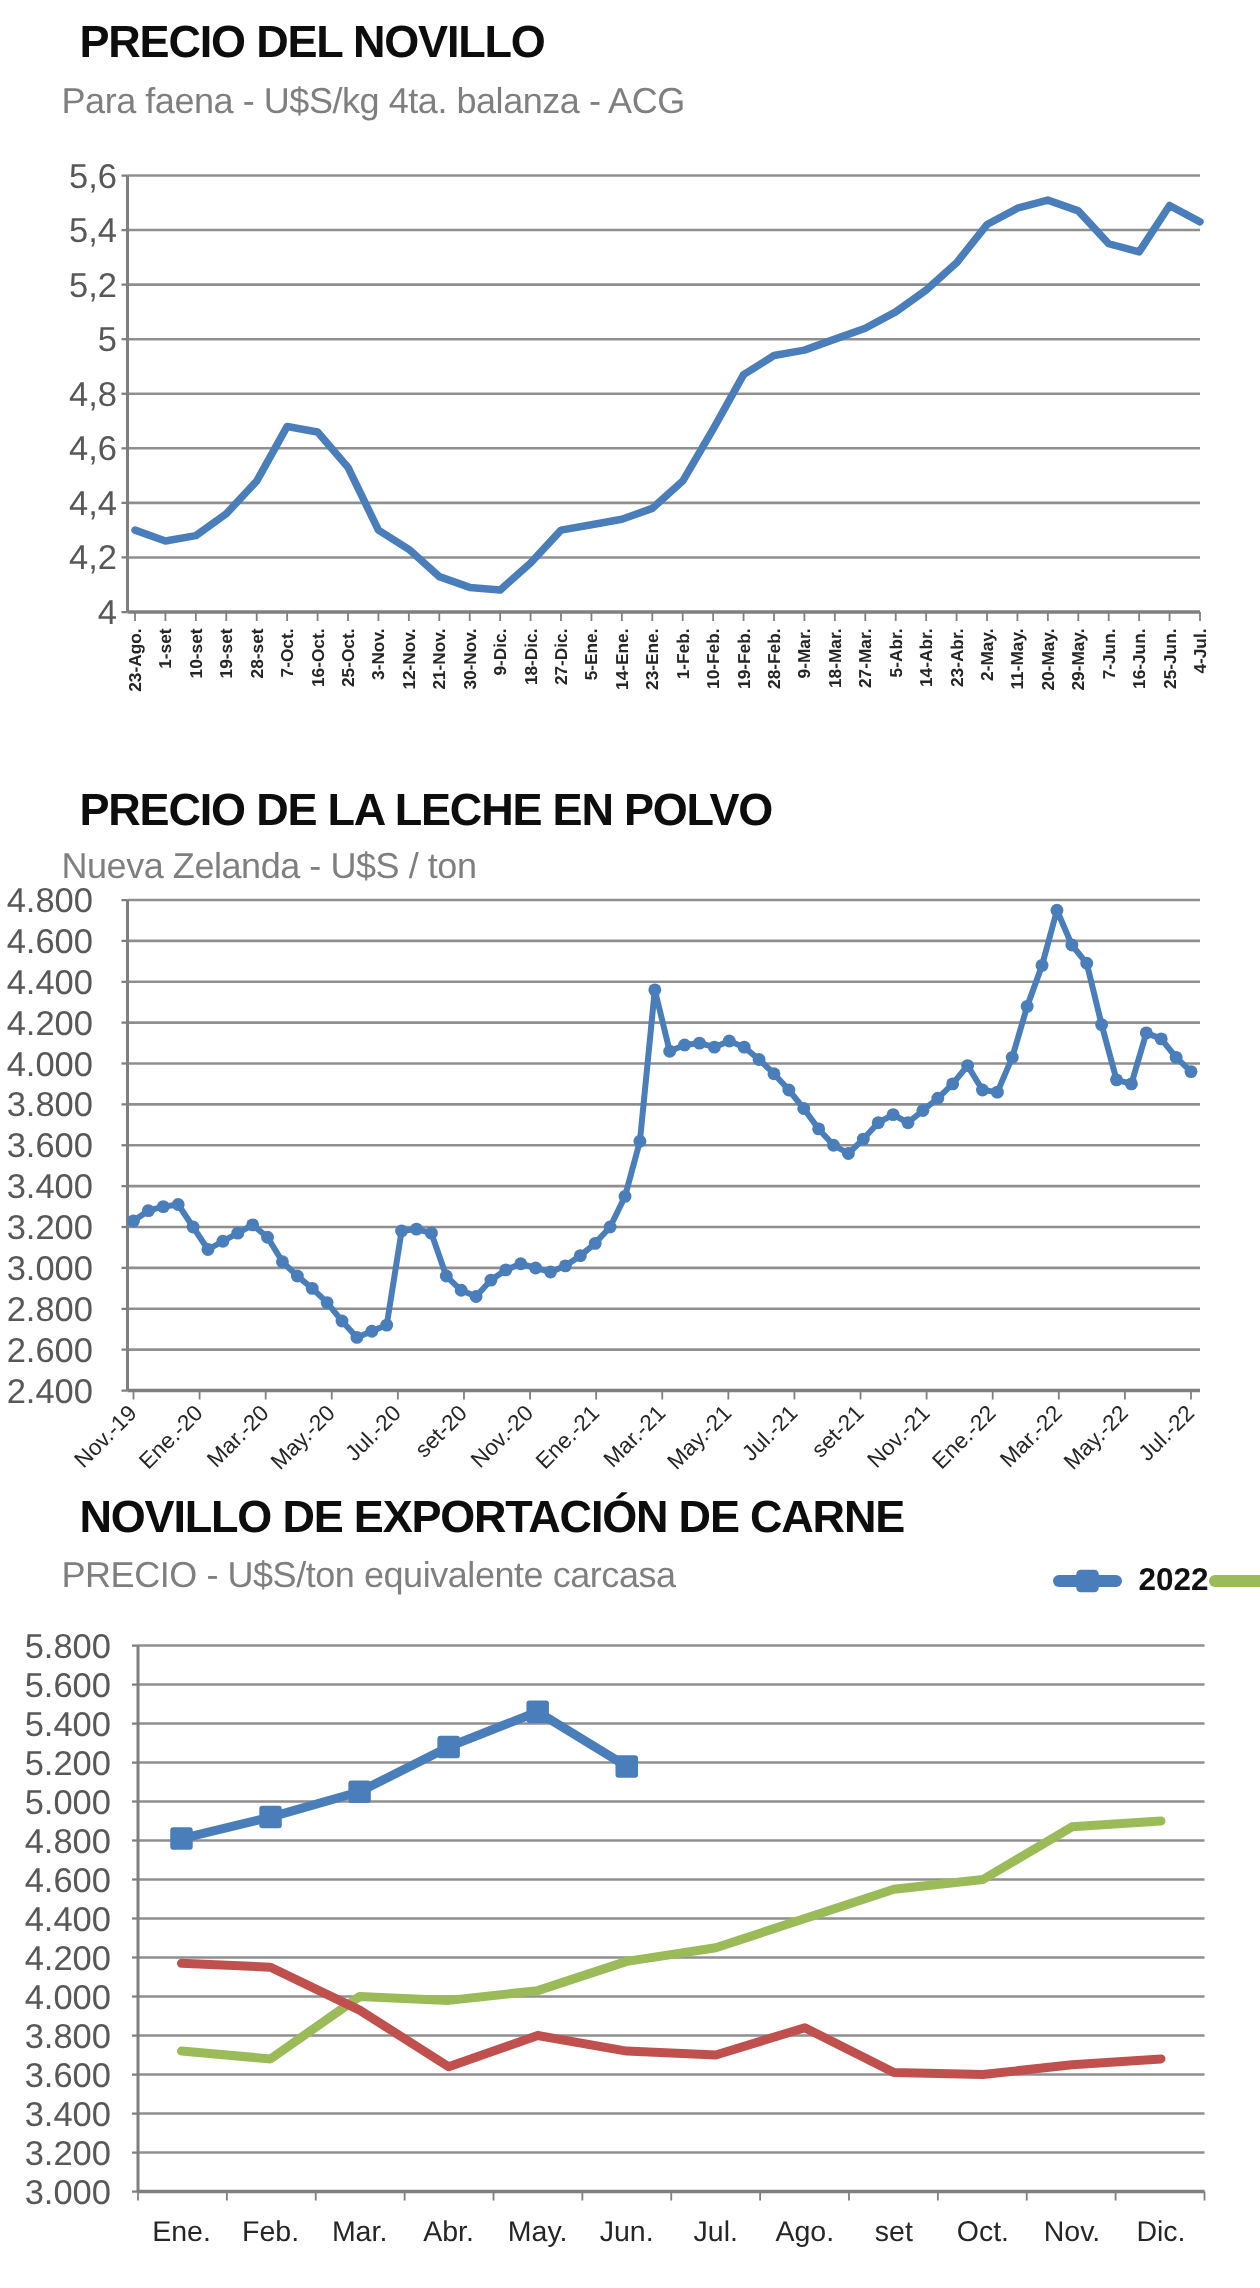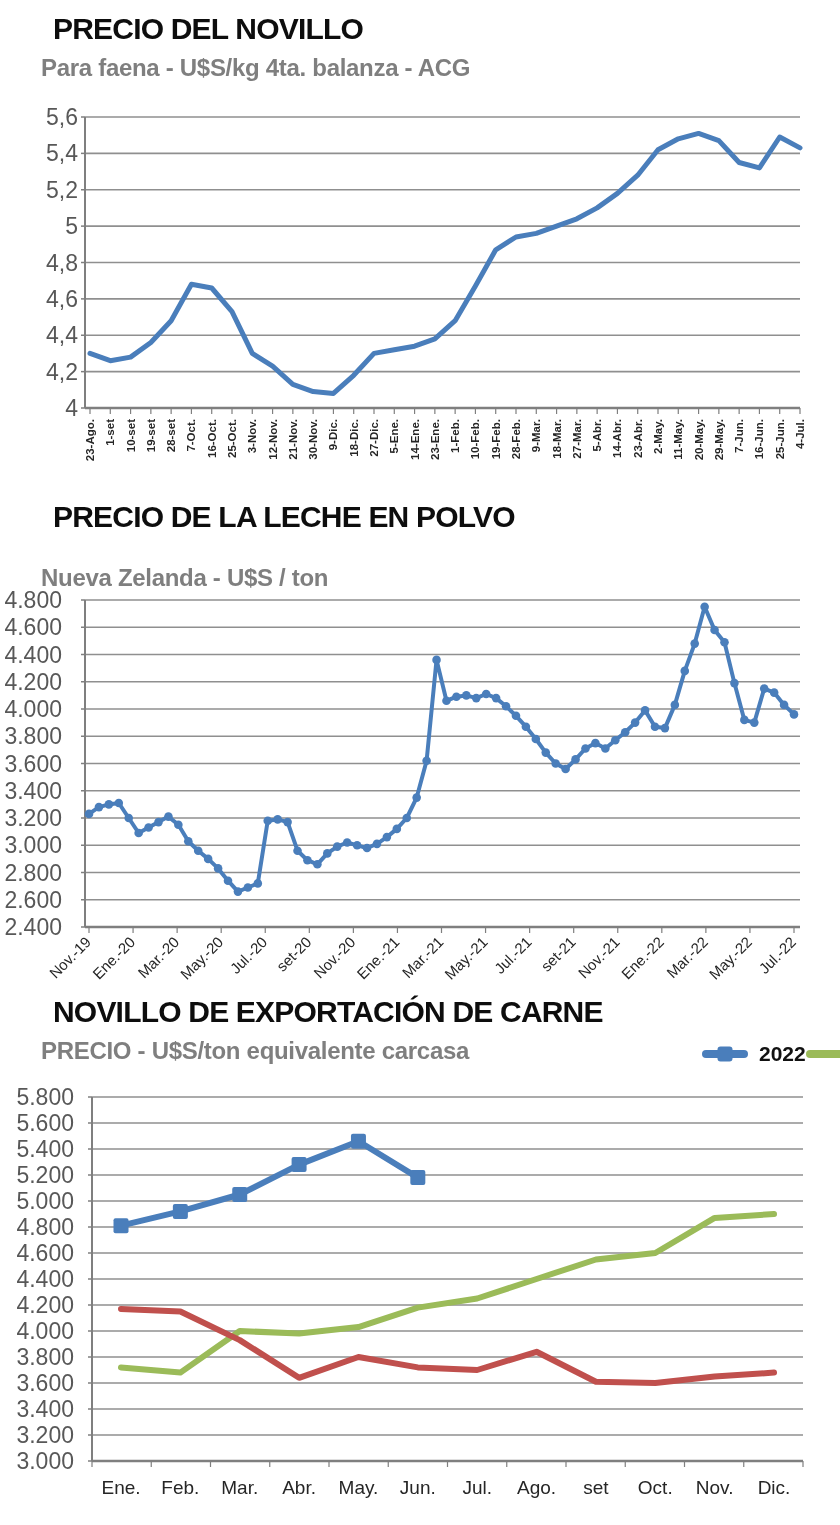--- a/index.html
+++ b/index.html
@@ -9,21 +9,21 @@
   }
   .title{
     position:absolute;left:40px;
     font-family:"Liberation Sans",sans-serif;
     font-weight:800;font-size:30px;letter-spacing:-0.8px;color:#0d0d0d;
     white-space:nowrap;
     margin-left:13px;
   }
   .subtitle{
     position:absolute;left:41px;
-    font-size:24px;font-weight:700;letter-spacing:-0.3px;color:#7f7f7f;
+    font-size:24px;font-weight:400;letter-spacing:-0.3px;color:#7f7f7f;
     white-space:nowrap;
   }
   svg.chart{position:absolute;left:0;width:840px;display:block;}
   #svg-novillo{top:95px;height:398px;}
   #svg-leche{top:585px;height:408px;}
   #svg-carne{top:1085px;height:440px;}
   .legend{
     position:absolute;left:702px;top:1040px;z-index:5;
     display:flex;flex-direction:row;
   }
@@ -140,21 +140,21 @@
       <line x1="779.7142857142857" y1="313" x2="779.7142857142857" y2="319" stroke="#7f7f7f" stroke-width="1.2"></line>
       <text x="783.7142857142857" y="324" fill="#262626" font-size="11.5" text-anchor="end" font-family="&quot;Liberation Sans&quot;, sans-serif" font-weight="700" transform="rotate(-90 783.7142857142857 324)">25-Jun.</text>
       <line x1="800" y1="313" x2="800" y2="319" stroke="#7f7f7f" stroke-width="1.2"></line>
       <text x="804" y="324" fill="#262626" font-size="11.5" text-anchor="end" font-family="&quot;Liberation Sans&quot;, sans-serif" font-weight="700" transform="rotate(-90 804 324)">4-Jul.</text>
     </g>
     <g>
       <polyline points="90,258.4 110.28571428571428,265.7 130.57142857142856,262.1 150.85714285714286,247.5 171.14285714285714,225.7 191.42857142857144,189.3 211.71428571428572,193.0 232,216.6 252.28571428571428,258.4 272.57142857142856,271.2 292.8571428571429,289.4 313.1428571428571,296.6 333.42857142857144,298.4 353.7142857142857,280.3 374,258.4 394.2857142857143,254.8 414.57142857142856,251.2 434.85714285714283,243.9 455.14285714285717,225.7 475.42857142857144,191.1 495.7142857142857,154.8 516,142.0 536.2857142857142,138.4 556.5714285714286,131.1 576.8571428571429,123.8 597.1428571428571,112.9 617.4285714285714,98.4 637.7142857142857,80.2 658,54.7 678.2857142857143,43.8 698.5714285714286,38.4 718.8571428571429,45.6 739.1428571428571,67.5 759.4285714285714,72.9 779.7142857142857,42.0 800,52.9" fill="none" stroke="#4a7ebb" stroke-width="5" stroke-linejoin="round" stroke-linecap="round"></polyline>
     </g>
   </svg>
 
-<div class="title" style="top:500px">PRECIO DE LA LECHE EN POLVO</div>
+<div class="title" style="top:524px">PRECIO DE LA LECHE EN POLVO</div>
 <div class="subtitle" style="top:564px">Nueva Zelanda - U$S / ton</div>
 <svg id="svg-leche" class="chart" xmlns="http://www.w3.org/2000/svg" viewBox="0 0 840 408">
     <g>
       <line x1="85" y1="15" x2="800" y2="15" stroke="#8f8f8f" stroke-width="1.7"></line>
       <line x1="81" y1="15" x2="85" y2="15" stroke="#7f7f7f" stroke-width="1.5"></line>
       <line x1="85" y1="42.25" x2="800" y2="42.25" stroke="#8f8f8f" stroke-width="1.7"></line>
       <line x1="81" y1="42.25" x2="85" y2="42.25" stroke="#7f7f7f" stroke-width="1.5"></line>
       <line x1="85" y1="69.5" x2="800" y2="69.5" stroke="#8f8f8f" stroke-width="1.7"></line>
       <line x1="81" y1="69.5" x2="85" y2="69.5" stroke="#7f7f7f" stroke-width="1.5"></line>
       <line x1="85" y1="96.75" x2="800" y2="96.75" stroke="#8f8f8f" stroke-width="1.7"></line>

